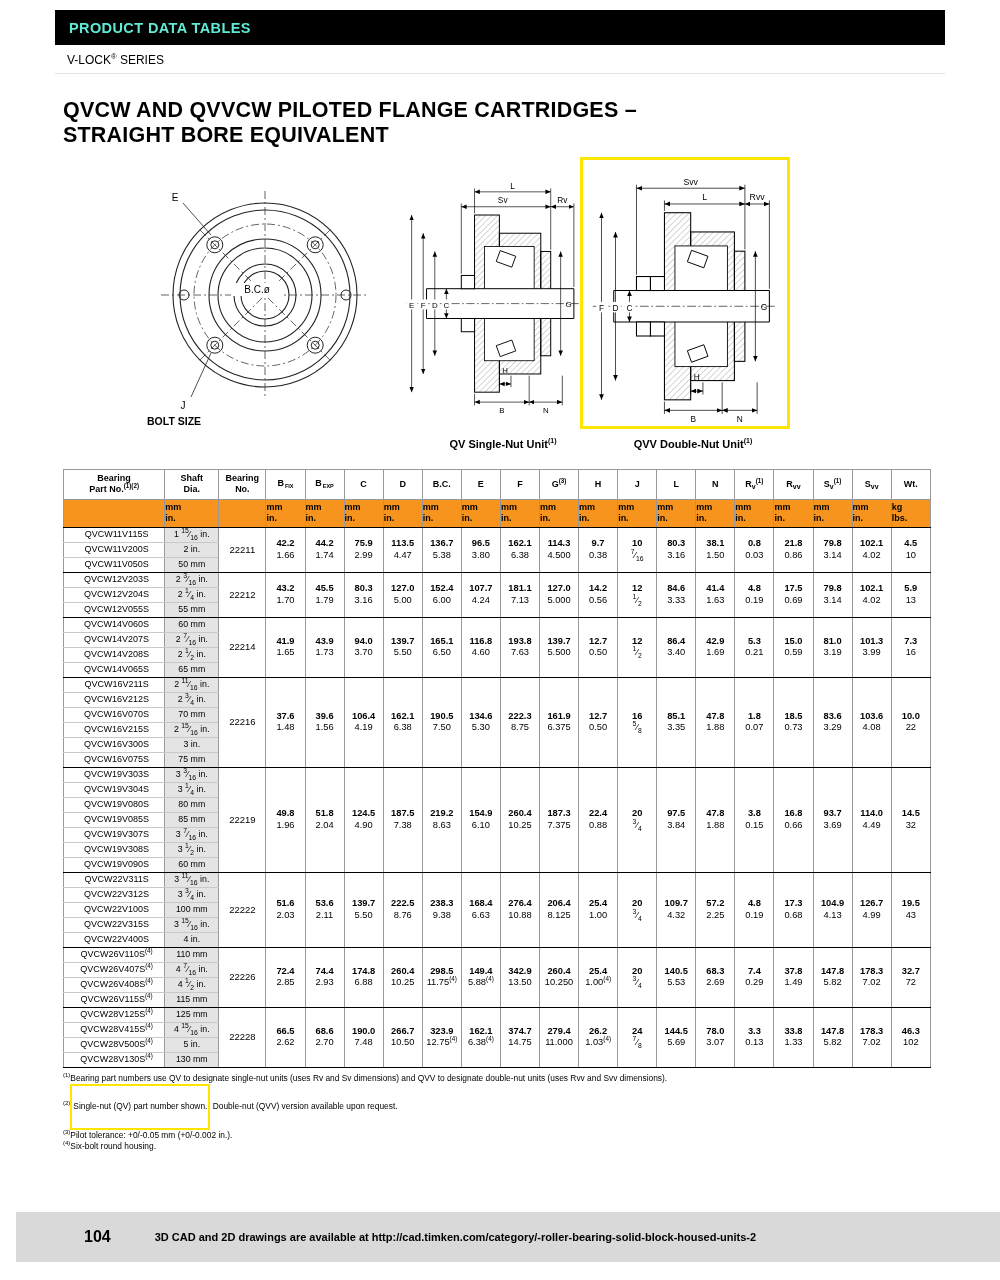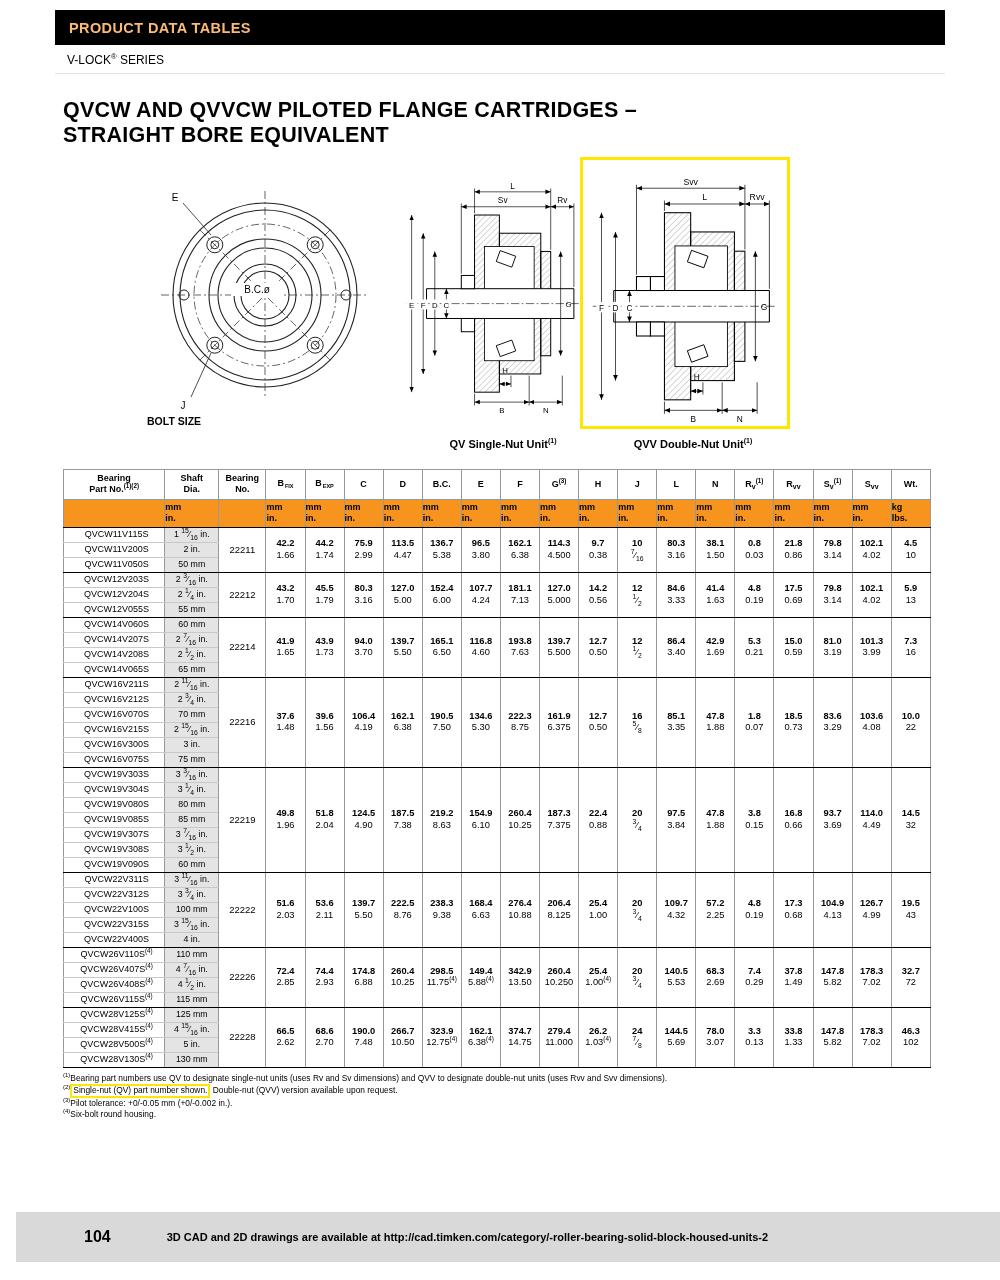--- a/index.html
+++ b/index.html
@@ -1,20 +1,20 @@
 <!DOCTYPE html>
 <html style="--orange: #F7941D; --yellow: #FFE600; --fgray: #D9D9D9;"><head>
 <meta charset="utf-8">
 <style>
   *{margin:0;padding:0;box-sizing:border-box}
   html,body{background:#fff}
   body{font-family:"Liberation Sans",sans-serif;color:#000}
   .page{position:relative;width:1000px;height:1280px;background:#fff;overflow:hidden}
 
-  .topbar{margin:10px 55px 0;background:#000;color:#fdba74;font-size:14.5px;font-weight:bold;
+  .topbar{margin:10px 55px 0;background:#000;color:#5eead4;font-size:14.5px;font-weight:bold;
           letter-spacing:.4px;padding:10px 0 9px 14px}
   .series{margin:0 55px;padding:8px 0 6px 12px;font-size:12px;font-weight:normal;border-bottom:1px solid #e2e2e2}
   .series sup{font-size:7.5px}
   .title{margin:24px 55px 0 63px;font-size:21.5px;font-weight:bold;line-height:1.18;letter-spacing:.2px}
 
   .diagrams{position:relative;margin:12px 55px 0;height:300px}
   .front{position:absolute;left:70px;top:2px}
   .single{position:absolute;left:350px;top:6px}
   .double-box{position:absolute;left:525px;top:-4px;width:210px;height:272px;border:3px solid var(--yellow,#FFE600)}
   .double{display:block;margin:2px auto 0}
@@ -43,26 +43,26 @@
   td.dim .mmv{font-weight:bold}
   sup,sub{line-height:0}
   .fnm{font-size:6.3px;vertical-align:super}
   .fr sup{font-size:6.8px}
   .fr sub{font-size:6.8px}
   .vs{font-size:7px;vertical-align:-1.5px}
   .csub{font-size:5.5px;vertical-align:-2px;margin-left:1px}
 
   .footnotes{margin:5px 55px 0 63px;font-size:8.4px;line-height:1.35}
   .fnline sup{font-size:6px;vertical-align:super}
-  .hl{border:2px solid var(--yellow,#FFE600);padding:0 1px;display:inline-block;line-height:1.15}
+  .hl{border:2px solid var(--yellow,#FFE600);padding:16px 1px;display:inline-block;line-height:1.15}
 
   .footer{position:absolute;left:16px;top:1212px;width:1000px;height:50px;background:var(--fgray,#D9D9D9);
       display:flex;align-items:center}
   .pageno{margin-left:68px;font-size:16px;font-weight:bold}
-  .ftext{margin-left:56px;font-size:11px;font-weight:bold}
+  .ftext{margin-left:44px;font-size:11px;font-weight:bold}
 </style>
 </head>
 <body>
 
 <div class="page">
 
   <div class="topbar">
     <span>PRODUCT DATA TABLES</span>
   </div>
 

